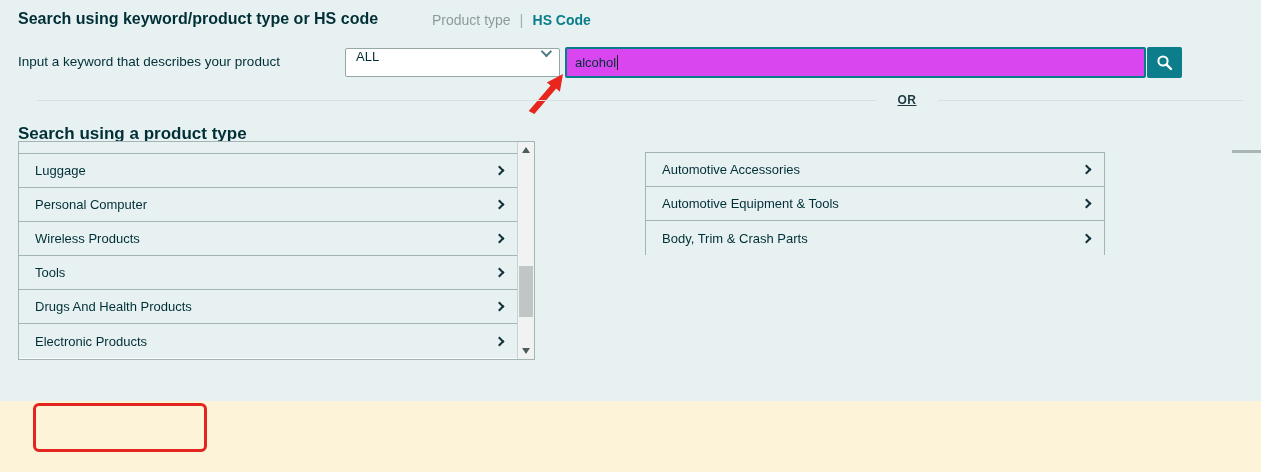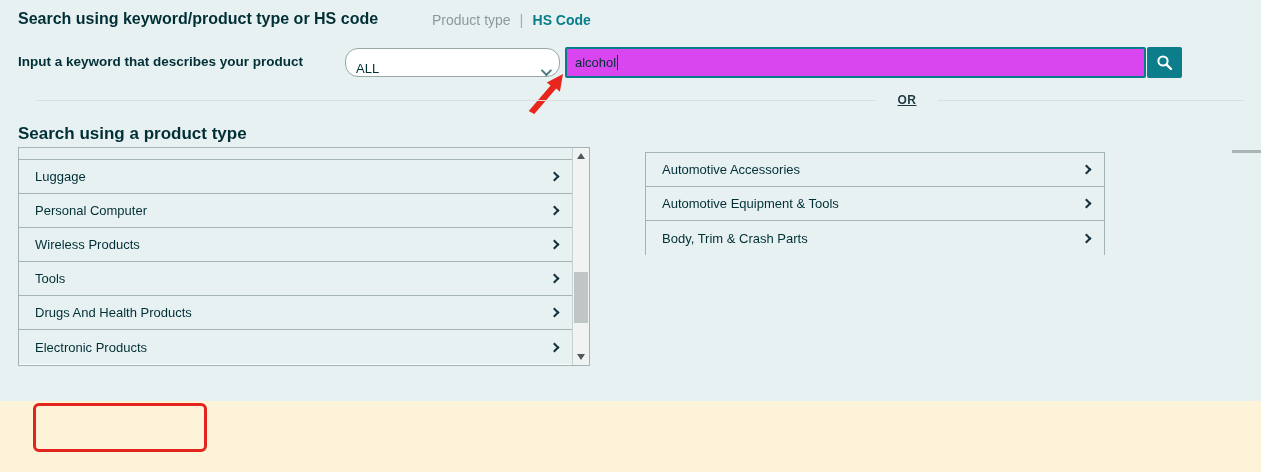--- a/index.html
+++ b/index.html
@@ -19,26 +19,26 @@
   .hdr-tabs {
     position: absolute; left: 432px; top: 11px;
     font-size: 14px; display: flex; align-items: center; gap: 9px;
   }
   .tab-muted { color: #8b9b9c; cursor: pointer; }
   .tab-sep { color: #9fb0b1; font-size: 15px; }
   .tab-link { color: #087d8a; font-weight: bold; cursor: pointer; }
   
   .kw-label {
     position: absolute; left: 18px; top: 54px;
-    font-size: 13.5px; font-weight: bold;
+    font-size: 13.5px; font-weight: normal;
   }
   .kw-select {
     position: absolute; left: 345px; top: 48px; width: 215px; height: 29px;
-    background: #fff; border: 1px solid #96a7a8; border-radius: 13px;
-    display: flex; align-items: flex-end; justify-content: space-between;
+    background: #fff; border: 1px solid #96a7a8; border-radius: 2px;
+    display: flex; align-items: flex-start; justify-content: space-between;
     padding: 0 10px; font-size: 13px; cursor: pointer;
   }
   .chev-down {
     width: 8px; height: 8px; border-right: 2px solid #4d7b82; border-bottom: 2px solid #4d7b82;
     transform: rotate(45deg) translateY(-2px);
   }
   .kw-input {
     position: absolute; left: 565px; top: 47px; width: 581px; height: 31px;
     background: #d946ef; border: 2px solid #087d8a; border-radius: 2px;
     display: flex; align-items: center; padding: 0 8px; font-size: 13px;
@@ -55,21 +55,21 @@
   .or-line { position: absolute; left: 37px; top: 100px; width: 1206px; height: 1px; background: #d7dfdf; }
   .or-label {
     position: absolute; left: 876px; top: 93px; width: 62px; text-align: center;
     background: #e7f1f2; font-size: 12px; font-weight: bold; color: #1e3a40; letter-spacing: .5px; text-decoration: underline;
   }
   
   .pt-heading { position: absolute; left: 18px; top: 124px; font-size: 17px; font-weight: bold; }
   .plist {
     position: absolute; background: #fbfdfd; border: 1px solid #a3b4b5;
   }
-  .plist-left { left: 18px; top: 147px; width: 572px; height: 219px; }
+  .plist-left { left: 18px; top: 141px; width: 517px; height: 219px; }
   .plist-left .rows-clip { position: absolute; left: 0; top: 0; right: 17px; bottom: 0; overflow: hidden; }
   .plist-left .rows-inner { margin-top: -22px; }
   .plist-right { left: 645px; top: 152px; width: 460px; height: 103px; }
   .prow {
     height: 34px; background: #e7f1f2; border-bottom: 1px solid #a3b4b5;
     display: flex; align-items: center; justify-content: space-between;
     padding: 0 14px 0 16px; font-size: 13px; cursor: pointer;
   }
   .prow:last-child { border-bottom: none; }
   .chev-right {

